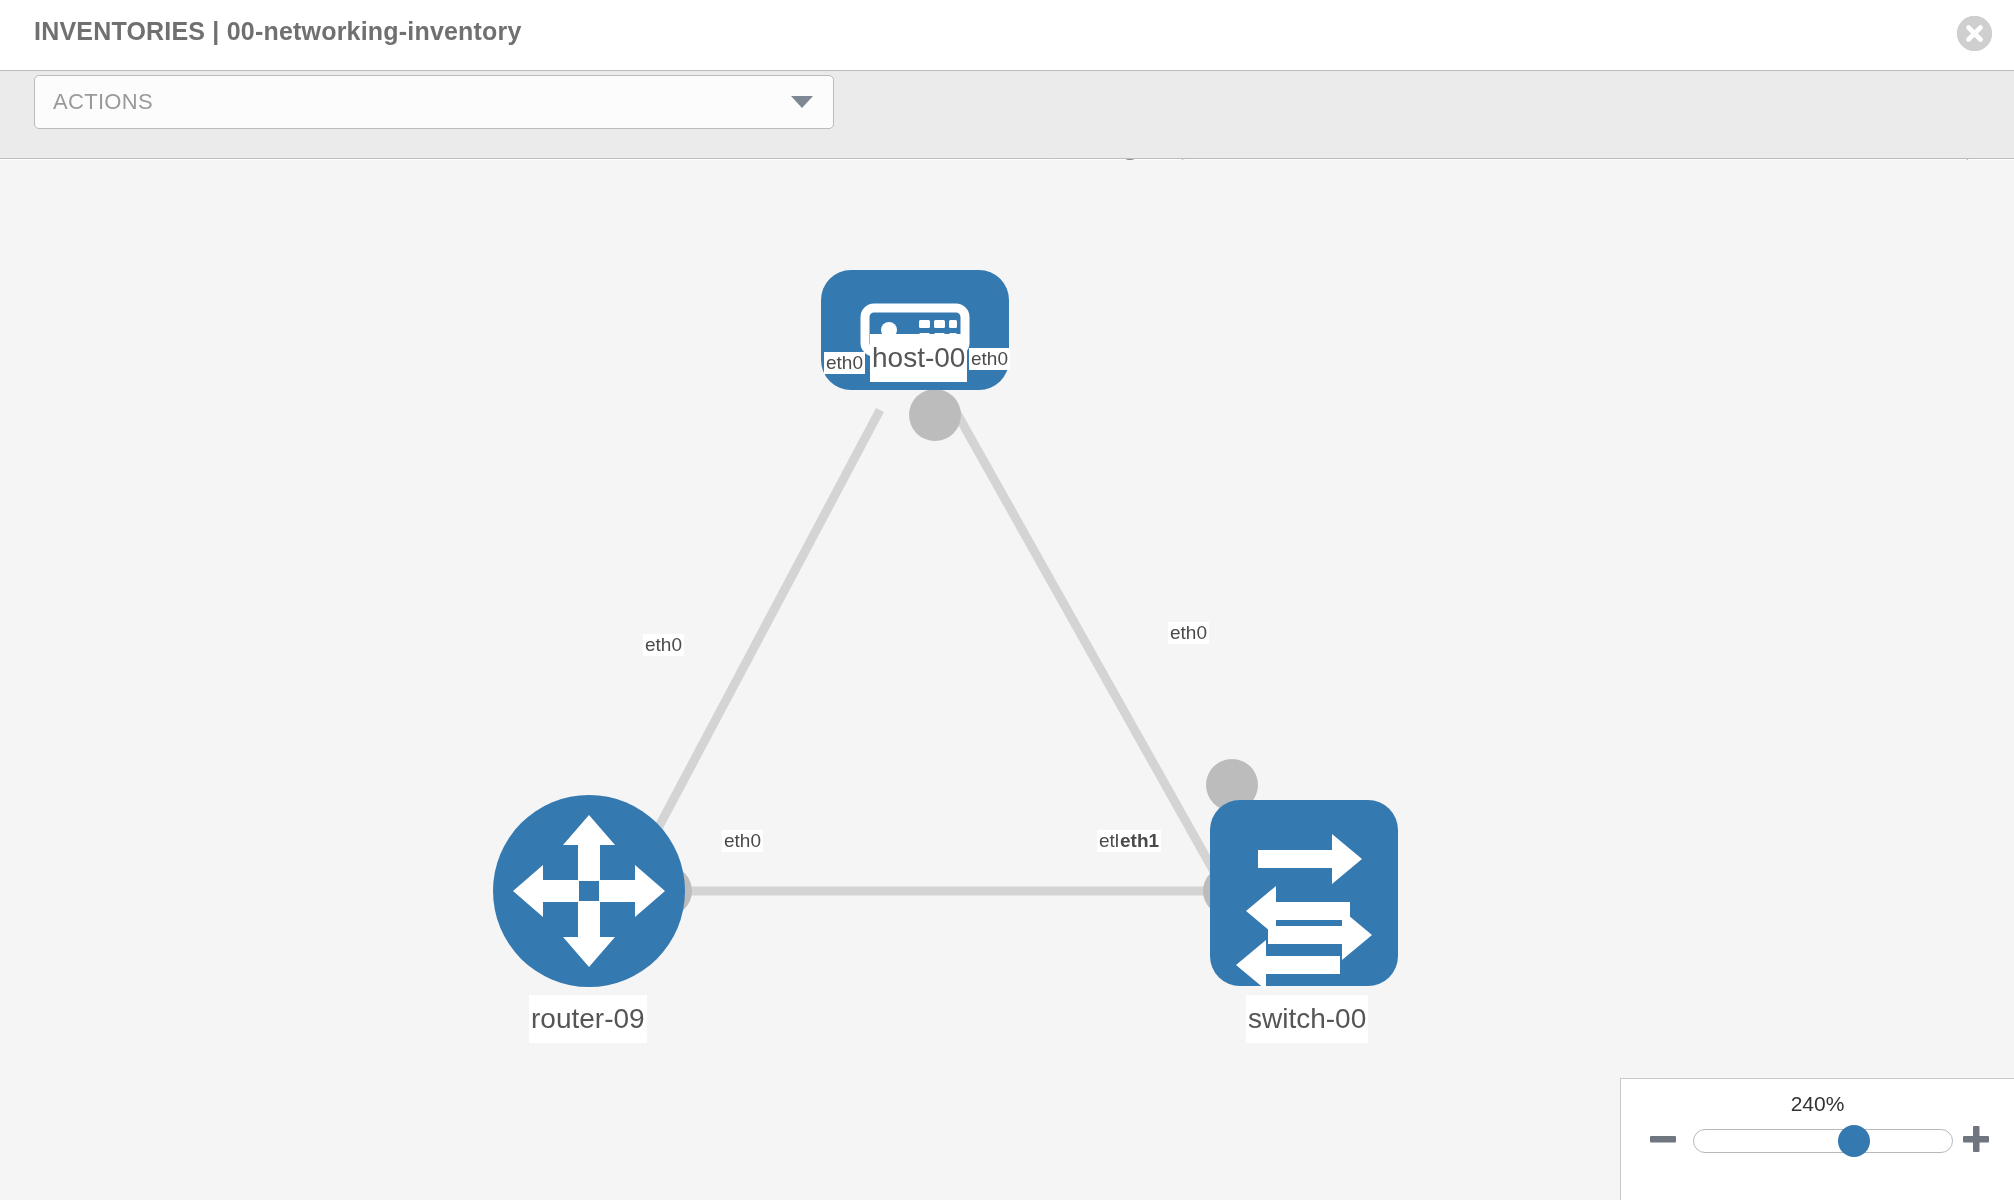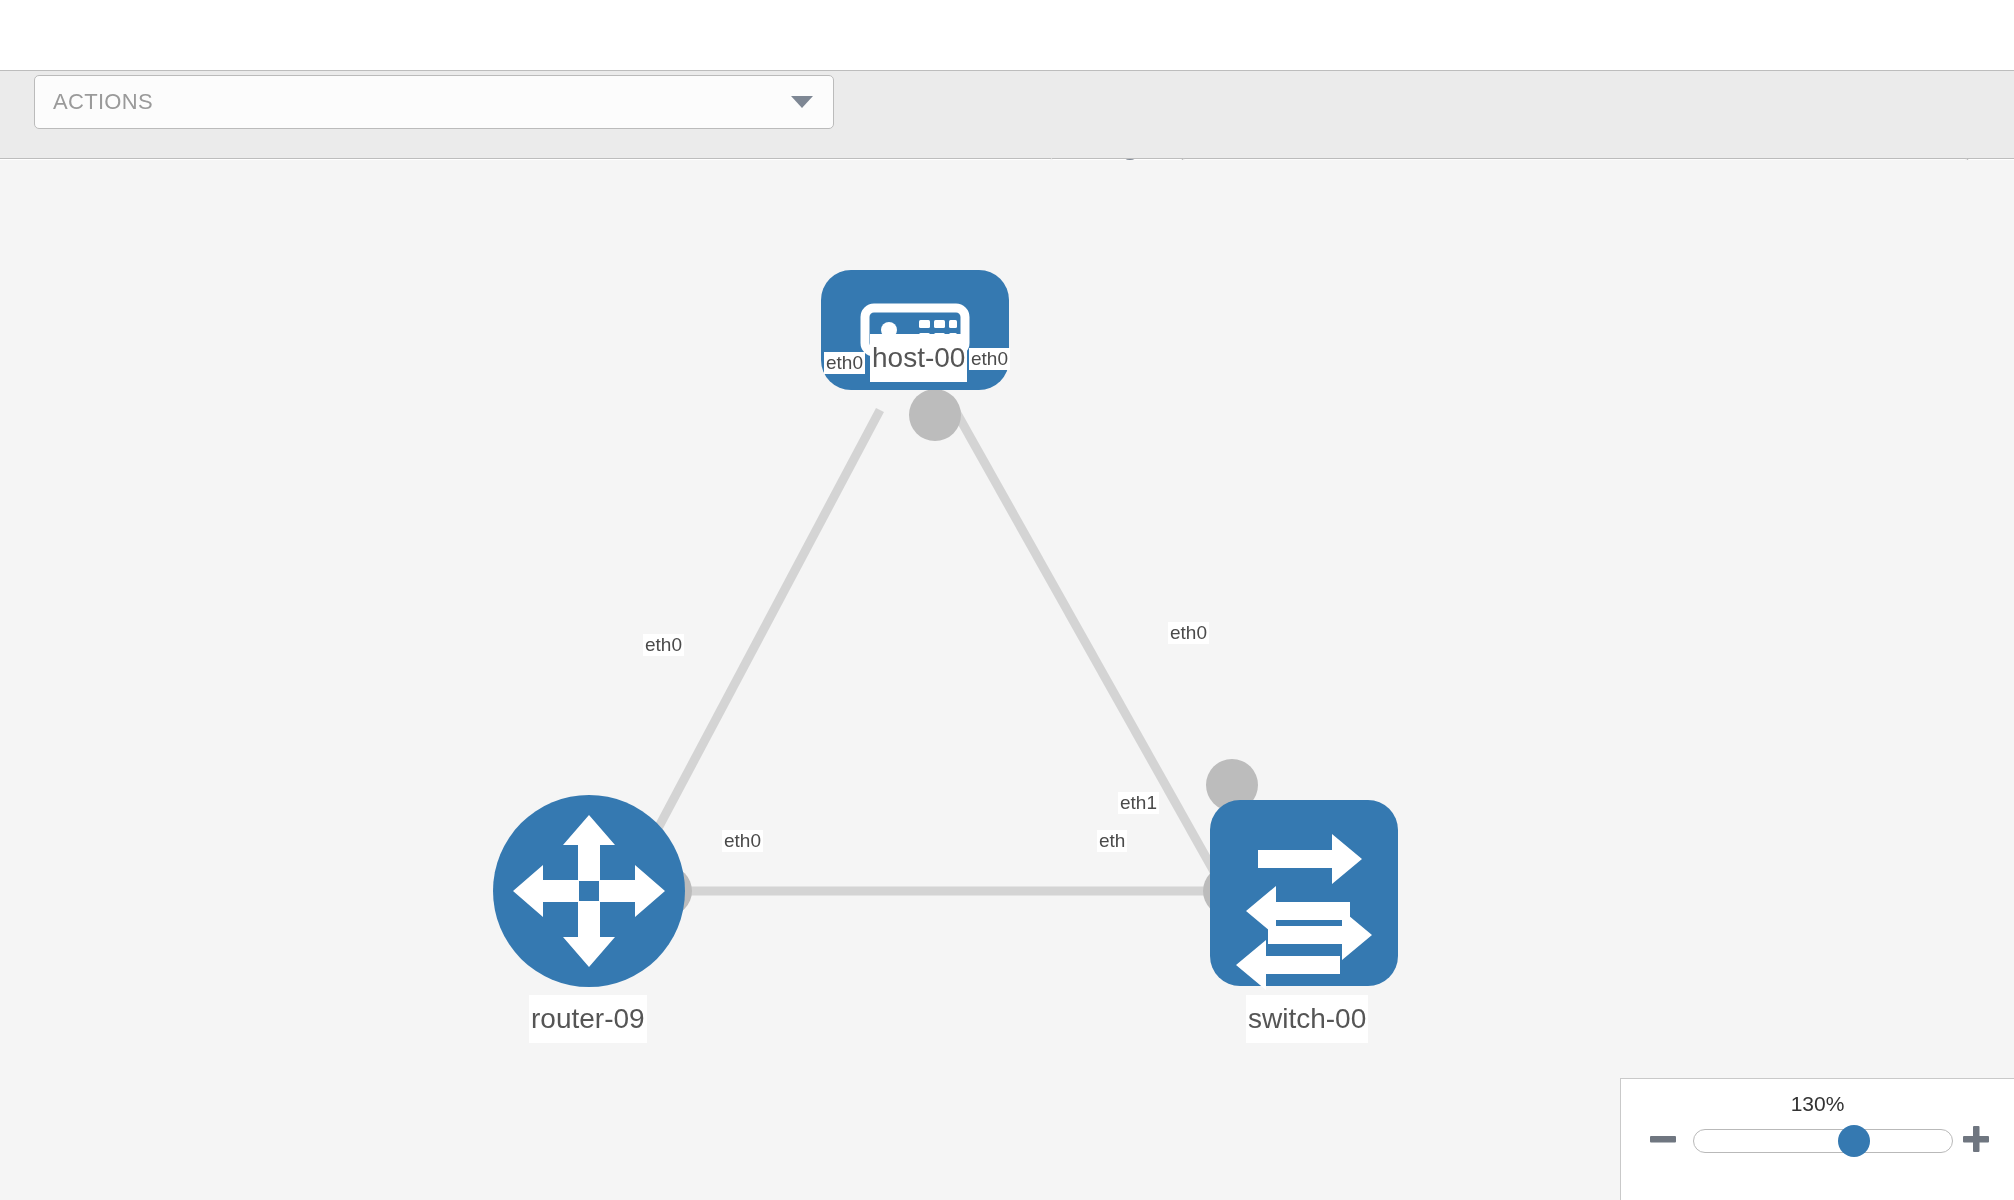--- a/index.html
+++ b/index.html
@@ -186,20 +186,29 @@
     border-radius: 50%;
     background: #3579b1;
     cursor: grab;
   }
 </style>
 </head>
 <body>
 
 <div id="app">
 
+  <div class="header">
+    <div class="page-title">INVENTORIES | 00-networking-inventory</div>
+    <div class="close-btn">
+      <svg viewBox="0 0 35 35" xmlns="http://www.w3.org/2000/svg">
+        <circle cx="17.5" cy="17.5" r="17.5" fill="#cfcfcf"></circle>
+        <path d="M11.5 11.5 L23.5 23.5 M23.5 11.5 L11.5 23.5" stroke="#ffffff" stroke-width="4.6" stroke-linecap="round"></path>
+      </svg>
+    </div>
+  </div>
 
   <div class="toolbar">
 
     <div class="actions-select">
       <span class="label">ACTIONS</span>
       <span class="caret"></span>
     </div>
 
     <div class="tool-icon icon-wrench">
       <svg width="40" height="40" viewBox="0 0 40 40" xmlns="http://www.w3.org/2000/svg">
@@ -296,27 +305,27 @@
     <div class="edge-label" style="left:824px; top:192px;">eth0</div>
     <div class="edge-label" style="left:969px; top:188px;">eth0</div>
 
     <div class="node-label" style="left:870px; top:174px;">host-00</div>
 
     <div class="edge-label" style="left:643px; top:474px;">eth0</div>
     <div class="edge-label" style="left:1168px; top:462px;">eth0</div>
 
     <div class="edge-label" style="left:722px; top:670px;">eth0</div>
     <div class="edge-label" style="left:1097px; top:670px;">eth</div>
-    <div class="edge-label" style="left:1118px; top:632px;">eth1</div>
+    <div class="edge-label" style="left:1118px; top:670px;font-weight:bold;">eth1</div>
 
     <div class="node-label" style="left:529px; top:835px;">router-09</div>
     <div class="node-label" style="left:1246px; top:835px;">switch-00</div>
 
     <div class="zoom-panel">
-      <div class="zoom-level">130%</div>
+      <div class="zoom-level">240%</div>
 
       <div class="zoom-minus">
         <svg width="32" height="32" viewBox="0 0 32 32" xmlns="http://www.w3.org/2000/svg">
           <rect x="3" y="13" width="26" height="6.5" rx="1" fill="#6f7680"></rect>
         </svg>
       </div>
 
       <div class="zoom-track">
         <div class="zoom-thumb" id="zoomThumb" style="left: 143.96px;"></div>
       </div>

